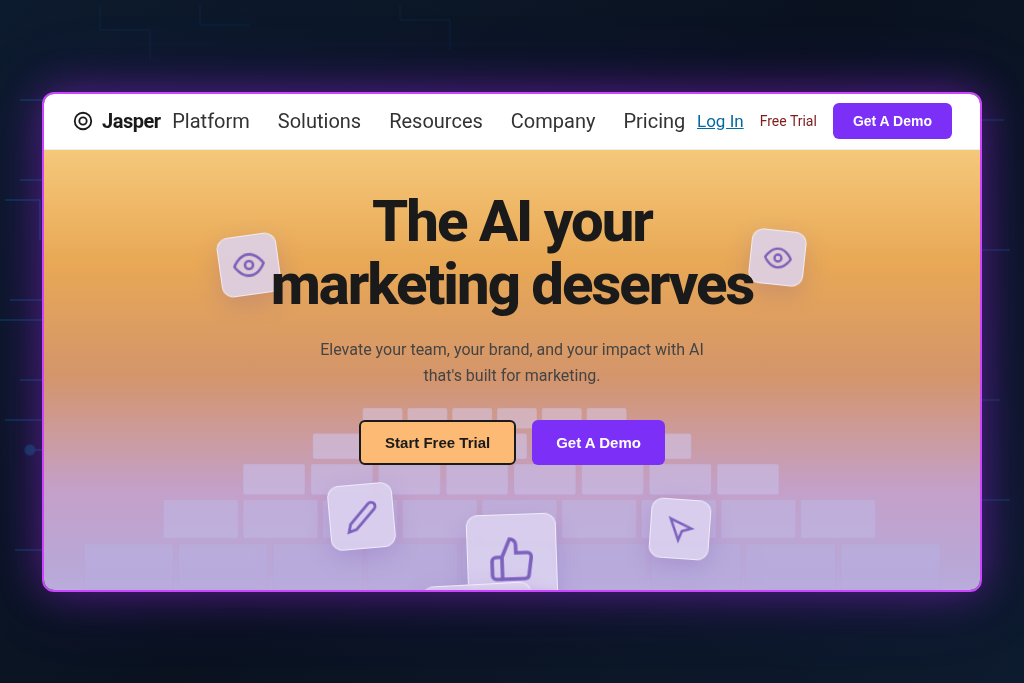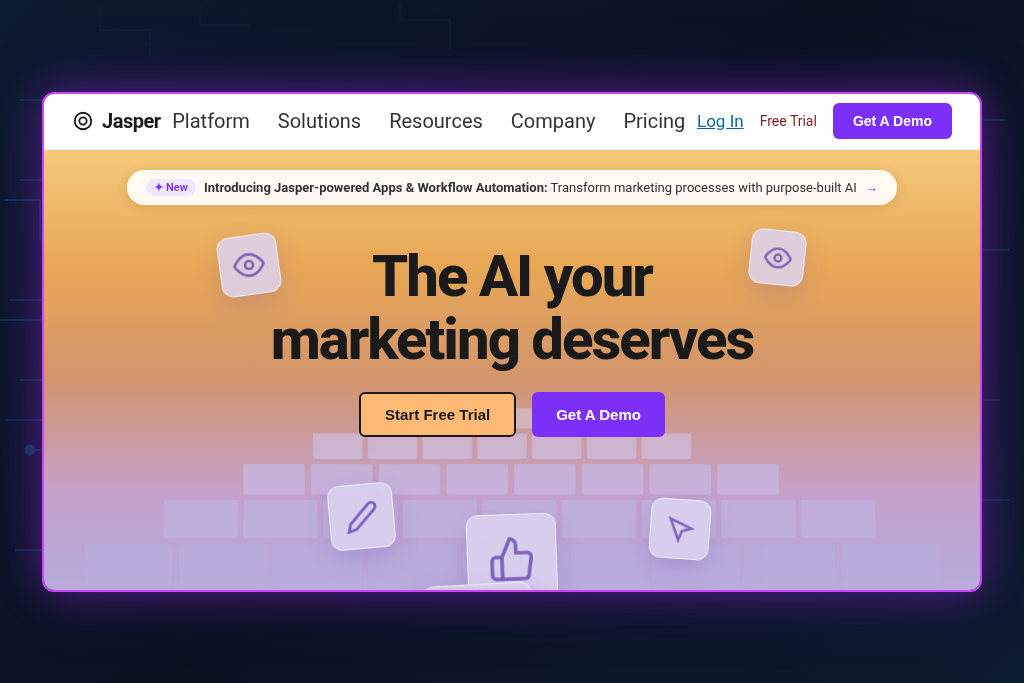--- a/index.html
+++ b/index.html
@@ -442,35 +442,29 @@
       </div>
 
       <div class="float-card card-megaphone">
         <svg width="60" height="60" viewBox="0 0 24 24" fill="none" stroke="#3311aa" stroke-width="1.8">
           <path d="M3 11l19-9v18L3 11z"></path>
           <path d="M11 12L5 15v3l6-3"></path>
         </svg>
       </div>
     </div>
 
-    <div class="announcement-bar">
-      <div class="announcement-pill">
-        <span class="announcement-new">✦ New</span>
-        <span>
-          <strong>Introducing Jasper-powered Apps &amp; Workflow Automation:</strong>
-          <span> Transform marketing processes with purpose-built AI</span>
-        </span>
-        <span class="announcement-arrow">→</span>
-      </div>
-    </div>
 
     <div class="hero-content">
       <h1 class="hero-title">
         <span>The AI your</span><br>
         <span>marketing deserves</span>
       </h1>
+      <p class="hero-subtitle">
+        <span>Elevate your team, your brand, and your impact with AI</span><br>
+        <span>that's built for marketing.</span>
+      </p>
       <div class="hero-buttons">
         <button class="btn-start-trial">Start Free Trial</button>
         <button class="btn-get-demo">Get A Demo</button>
       </div>
     </div>
   </div>
 </div>
 
 </body></html>

